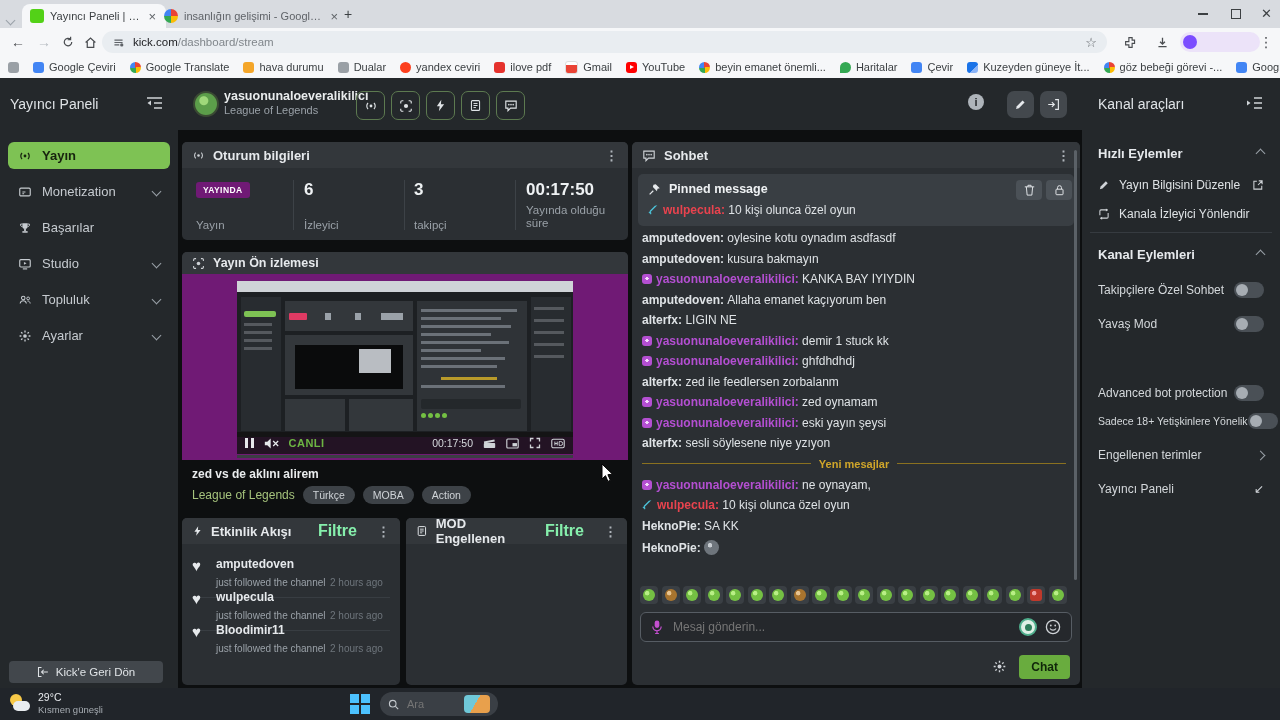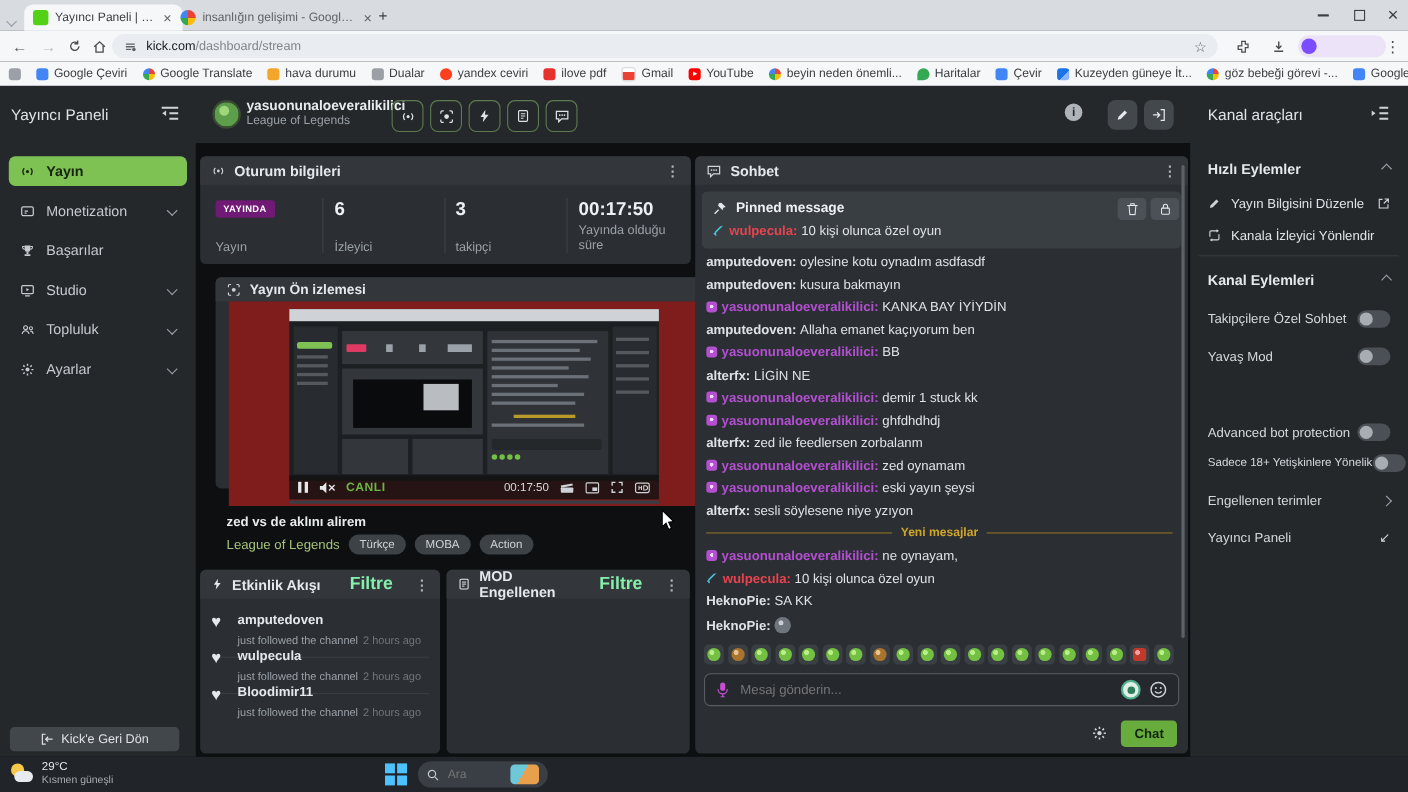--- a/index.html
+++ b/index.html
@@ -157,21 +157,21 @@
     <span class="bm">
         <span class="bmico f-gmail"></span>
         <span>Gmail</span>
       </span>
     <span class="bm">
         <span class="bmico f-yt"></span>
         <span>YouTube</span>
       </span>
     <span class="bm">
         <span class="bmico f-multi"></span>
-        <span>beyin neden önemli...</span>
+        <span>beyin emanet önemli...</span>
       </span>
     <span class="bm">
         <span class="bmico f-map"></span>
         <span>Haritalar</span>
       </span>
     <span class="bm">
         <span class="bmico f-blue"></span>
         <span>Çevir</span>
       </span>
     <span class="bm">
@@ -384,29 +384,29 @@
     <span class="abs statlbl" style="left:122px;top:77px;">İzleyici</span>
     <span class="abs statval" style="left:232px;top:38px;">3</span>
     <span class="abs statlbl" style="left:232px;top:77px;">takipçi</span>
     <span class="abs statval" style="left:344px;top:38px;">00:17:50</span>
     <span class="abs statlbl" style="left:344px;top:62px;width:92px;line-height:13px;">Yayında olduğu süre</span>
     <div class="vdiv" style="left:111px;"></div>
     <div class="vdiv" style="left:222px;"></div>
     <div class="vdiv" style="left:333px;"></div>
   </div>
 
-  <div class="panel" style="left:196px;top:252px;width:446px;height:192px;">
+  <div class="panel" style="left:182px;top:252px;width:446px;height:192px;">
     <div class="phead" style="height:22px;font-size:12.5px;">
       <svg width="13" height="13" viewBox="0 0 16 16">
           <path d="M2 5V3.5A1.5 1.5 0 013.5 2H5M11 2h1.5A1.5 1.5 0 0114 3.5V5M14 11v1.5a1.5 1.5 0 01-1.5 1.5H11M5 14H3.5A1.5 1.5 0 012 12.5V11" stroke="#cfd3d7" stroke-width="1.3" fill="none"></path>
           <circle cx="8" cy="8" r="2.2" fill="#cfd3d7"></circle>
         </svg>
       <span>Yayın Ön izlemesi</span>
     </div>
-    <div class="abs" style="left:0;top:22px;width:446px;height:186px;background:#7f1d1d;margin-left:12px;">
+    <div class="abs" style="left:0;top:22px;width:446px;height:186px;background:#701a75;">
 
       <div class="abs" style="left:55px;top:7px;width:336px;height:156px;background:#1d2023;">
         <div class="abs" style="left:0;top:0;width:336px;height:11px;background:#cfd3d7;"></div>
         <div class="abs" style="left:4px;top:16px;width:40px;height:134px;background:#282c30;">
           <div class="abs" style="left:3px;top:14px;width:32px;height:6px;background:#7ec254;border-radius:2px;"></div>
           <div class="abs" style="left:3px;top:26px;width:28px;height:3px;background:#55595e;"></div>
           <div class="abs" style="left:3px;top:34px;width:28px;height:3px;background:#55595e;"></div>
           <div class="abs" style="left:3px;top:42px;width:28px;height:3px;background:#55595e;"></div>
           <div class="abs" style="left:3px;top:50px;width:28px;height:3px;background:#55595e;"></div>
         </div>
@@ -572,21 +572,20 @@
             <path d="M3.5 11L1 8.5M1.8 10.2l1.5-1.5" stroke="#4cc2d8" stroke-width="1.2"></path>
           </svg><span class="mname redname">wulpecula</span><span>10 kişi olunca özel oyun</span>
       </div>
     </div>
 
     <div class="abs" style="left:10px;top:90px;width:424px;">
       <div class="msg"><span class="mname">amputedoven</span><span>oylesine kotu oynadım asdfasdf</span></div>
       <div class="msg"><span class="mname">amputedoven</span><span>kusura bakmayın</span></div>
       <div class="msg"><span class="b-owner"></span><span class="mname owner">yasuonunaloeveralikilici</span><span>KANKA BAY İYİYDİN</span></div>
       <div class="msg"><span class="mname">amputedoven</span><span>Allaha emanet kaçıyorum ben</span></div>
-      <div class="msg"><span class="b-owner"></span><span class="mname owner">yasuonunaloeveralikilici</span><span>BB</span></div>
       <div class="msg"><span class="mname">alterfx</span><span>LİGİN NE</span></div>
       <div class="msg"><span class="b-owner"></span><span class="mname owner">yasuonunaloeveralikilici</span><span>demir 1 stuck kk</span></div>
       <div class="msg"><span class="b-owner"></span><span class="mname owner">yasuonunaloeveralikilici</span><span>ghfdhdhdj</span></div>
       <div class="msg"><span class="mname">alterfx</span><span>zed ile feedlersen zorbalanm</span></div>
       <div class="msg"><span class="b-owner"></span><span class="mname owner">yasuonunaloeveralikilici</span><span>zed oynamam</span></div>
       <div class="msg"><span class="b-owner"></span><span class="mname owner">yasuonunaloeveralikilici</span><span>eski yayın şeysi</span></div>
       <div class="msg"><span class="mname">alterfx</span><span>sesli söylesene niye yzıyon</span></div>
       <div class="newdiv">
           <span>Yeni mesajlar</span>
         </div>

